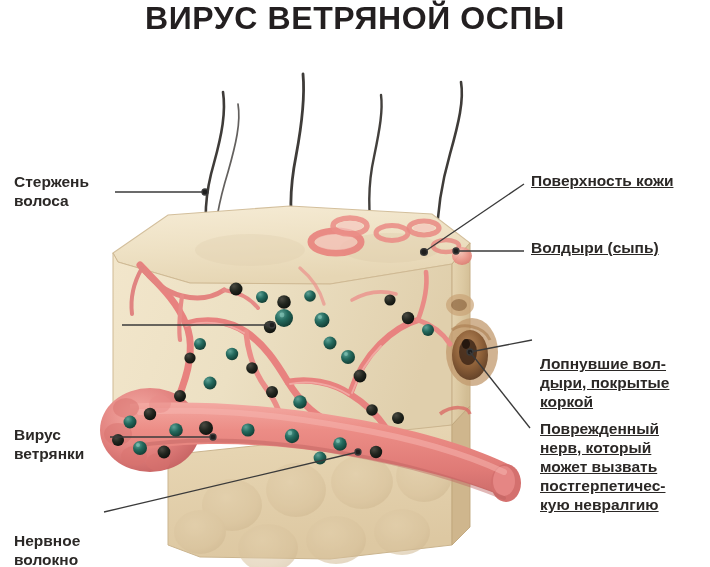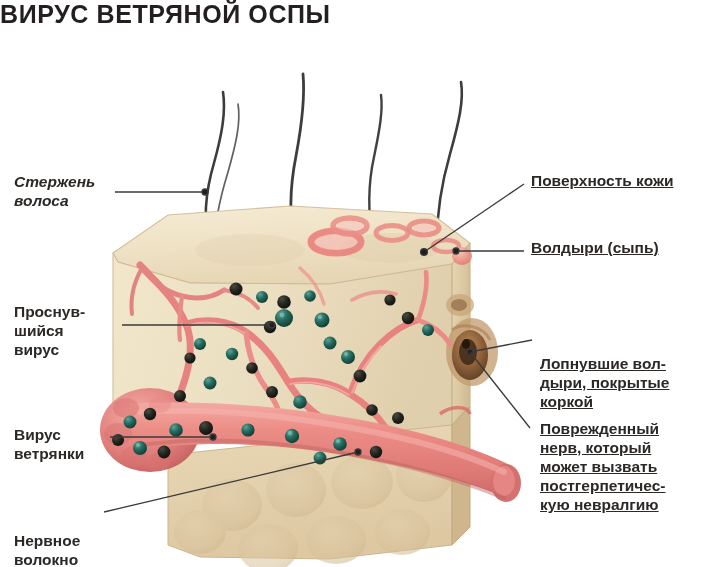--- a/index.html
+++ b/index.html
@@ -19,22 +19,22 @@
     position: absolute;
     inset: 0;
     width: 710px;
     height: 567px;
   }
   .title {
     position: absolute;
     top: 0px;
     left: 0;
     width: 710px;
-    text-align: left;
-    font-size: 25px;
+    text-align: center;
+    font-size: 32px;
     font-weight: bold;
     letter-spacing: 0.6px;
     color: #231f20;
     font-family: "Liberation Sans", sans-serif;
   }
   .label {
     position: absolute;
     font-size: 15.5px;
     font-weight: bold;
     line-height: 1.22;
@@ -289,26 +289,23 @@
       <line x1="524" y1="251" x2="456" y2="251"></line>
       <circle cx="456" cy="251" r="3"></circle>
 
       <line x1="532" y1="340" x2="470" y2="352"></line>
       <circle cx="470" cy="352" r="3"></circle>
 
       <line x1="530" y1="428" x2="470" y2="352"></line>
     </g>
   </svg>
 
-  <div class="label" style="left:14px; top:173px;font-style:italic;">Стержень
+  <div class="label" style="left:14px; top:173px;">Стержень
 волоса</div>
 
-  <div class="label" style="left:14px; top:303px;">Проснув-
-шийся
-вирус</div>
 
   <div class="label" style="left:14px; top:426px;">Вирус
 ветрянки</div>
 
   <div class="label" style="left:14px; top:532px;">Нервное
 волокно</div>
 
   <div class="label right" style="left:531px; top:172px;">Поверхность кожи</div>
 
   <div class="label right" style="left:531px; top:239px;text-align:center;">Волдыри (сыпь)</div>

